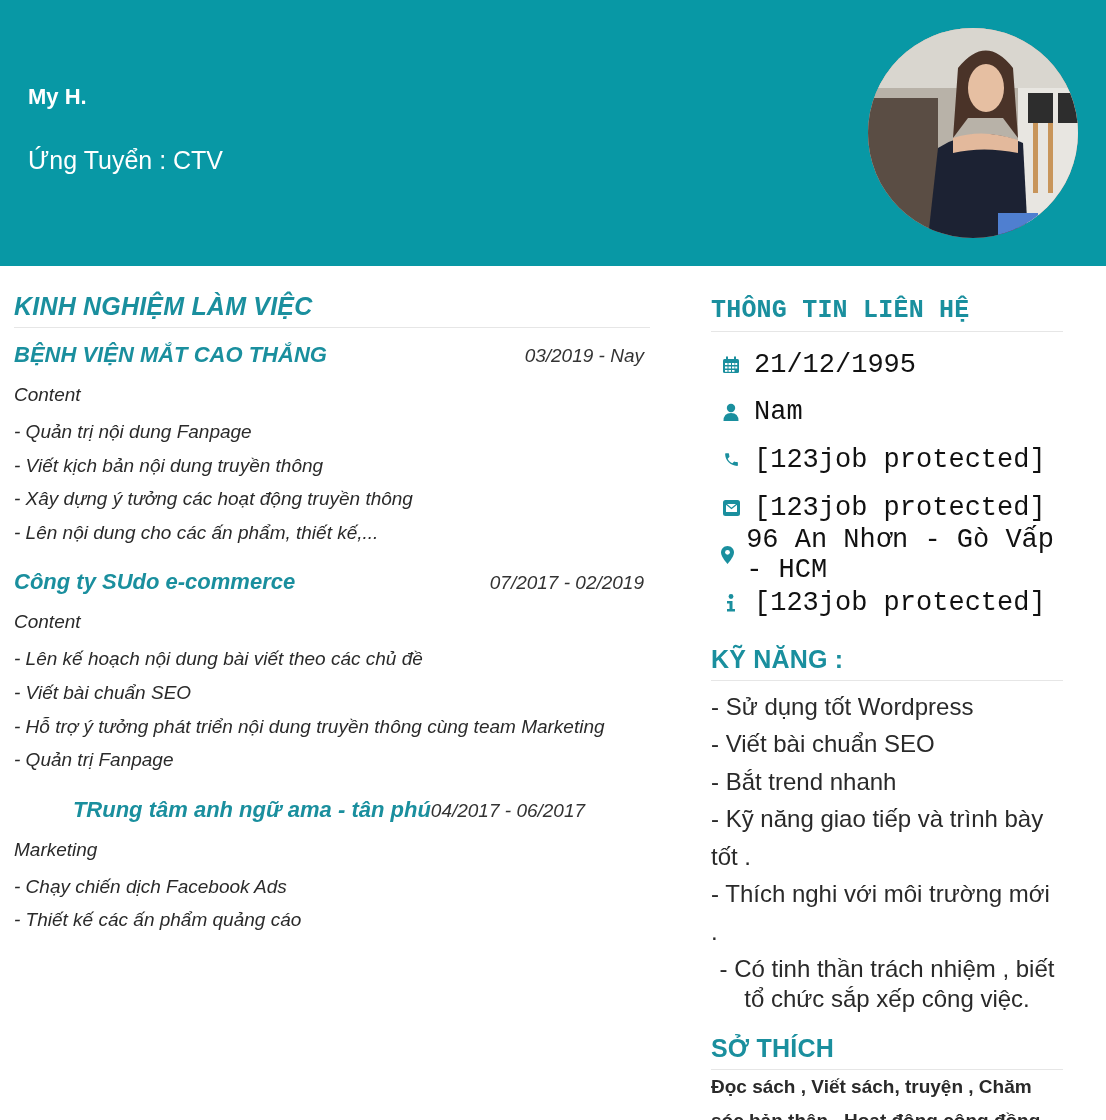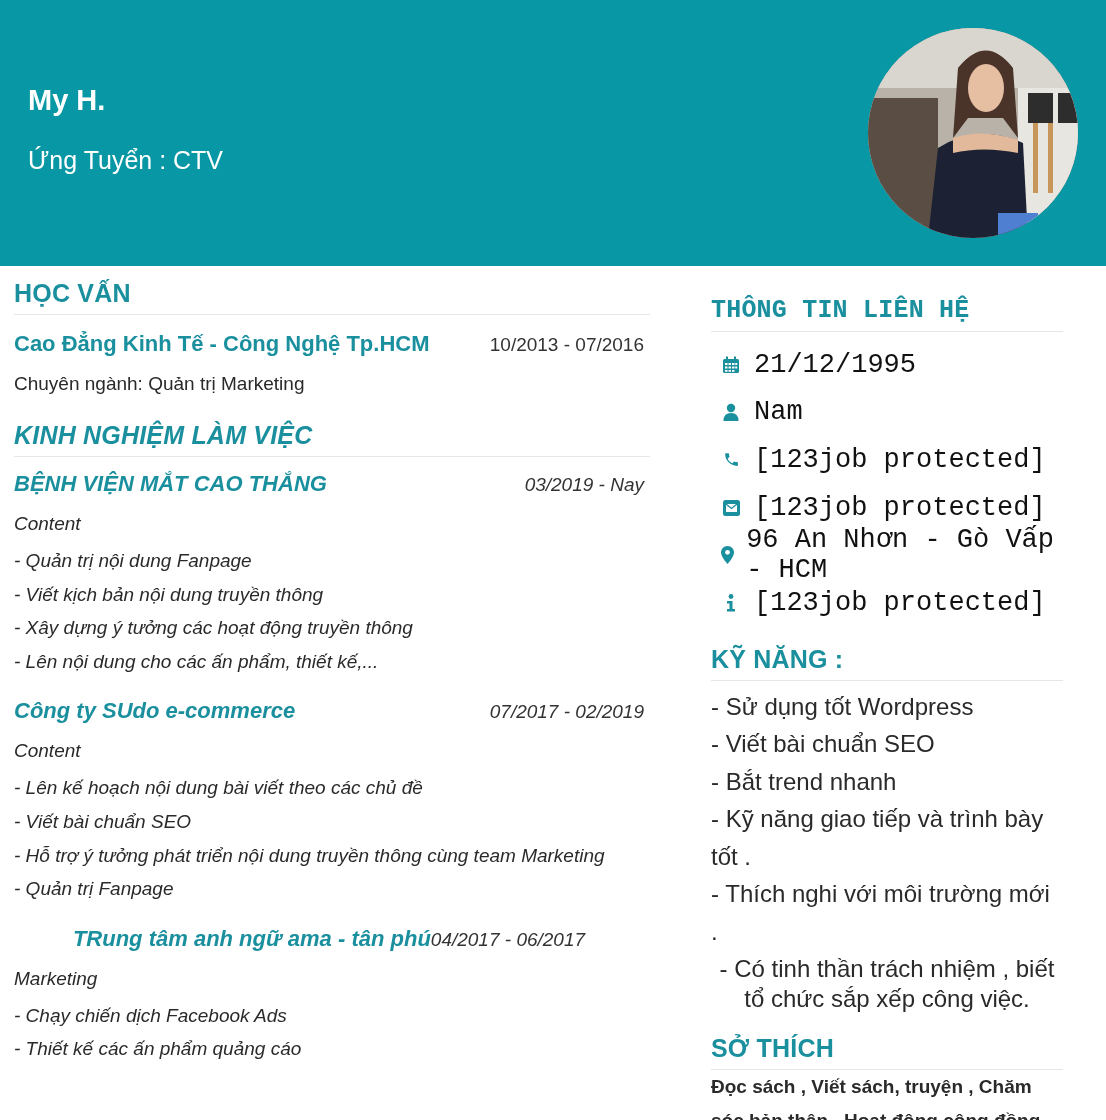--- a/index.html
+++ b/index.html
@@ -1,20 +1,20 @@
 <!DOCTYPE html>
 <html><head>
 <meta charset="utf-8">
 <style>
   * { box-sizing: border-box; margin: 0; padding: 0; }
   html, body { width: 1106px; height: 1120px; overflow: hidden; background: #ffffff; }
   body { font-family: "Liberation Sans", "DejaVu Sans", sans-serif; color: #222; position: relative; }
 
   .header { position: absolute; left: 0; top: 0; width: 1106px; height: 266px; background: #0898a5; }
-  .header .name { position: absolute; left: 28px; top: 84px; color: #fff; font-size: 29px; font-weight: bold; }
+  .header .name { position: absolute; left: 28px; top: 84px; color: #fff; font-size: 22px; font-weight: bold; }
   .header .apply { position: absolute; left: 28px; top: 134px; color: #fff; font-size: 25px; margin-top: 12px; }
   .avatar { position: absolute; left: 868px; top: 28px; width: 210px; height: 210px; border-radius: 50%; overflow: hidden;
             background: radial-gradient(circle at 30% 35%, #c9c5bd 0%, #a9a196 40%, #6f655c 70%, #3b3732 100%); }
   .avatar svg { width: 100%; height: 100%; display: block; }
 
   .left { position: absolute; left: 14px; top: 266px; width: 636px; }
   .right { position: absolute; left: 711px; top: 266px; width: 352px; }
 
   .sec-title { color: #1a8f9e; font-weight: bold; font-size: 25px; letter-spacing: 0.2px; padding-bottom: 6px; border-bottom: 1px solid #e6e6e6; }
   .entry-head { display: flex; justify-content: space-between; align-items: baseline; }
@@ -52,28 +52,20 @@
       <ellipse cx="118" cy="60" rx="18" ry="24" fill="#e6bfa2"></ellipse>
       <path d="M70 120 Q110 95 155 115 L160 210 L60 210 Z" fill="#1c2233"></path>
       <path d="M85 110 Q115 100 150 112 L150 125 Q115 118 85 125 Z" fill="#e3b99c"></path>
       <rect x="130" y="185" width="40" height="25" fill="#4f7fd0"></rect>
     </svg>
   </div>
 </div>
 
 <div class="left">
 
-  <section style="margin-top:13px;">
-    <div class="sec-title">HỌC VẤN</div>
-    <div class="entry-head" style="margin-top:16px;">
-      <span class="entry-title">Cao Đẳng Kinh Tế - Công Nghệ Tp.HCM</span>
-      <span class="entry-date">10/2013 - 07/2016</span>
-    </div>
-    <div class="role" style="margin-top:16px;">Chuyên ngành: Quản trị Marketing</div>
-  </section>
 
   <section style="margin-top:26px;font-style:italic;">
     <div class="sec-title">KINH NGHIỆM LÀM VIỆC</div>
 
     <div>
       <div class="entry-head" style="margin-top:14px;">
         <span class="entry-title">BỆNH VIỆN MẮT CAO THẮNG</span>
         <span class="entry-date">03/2019 - Nay</span>
       </div>
       <div class="role" style="margin-top:16px;">Content</div>

